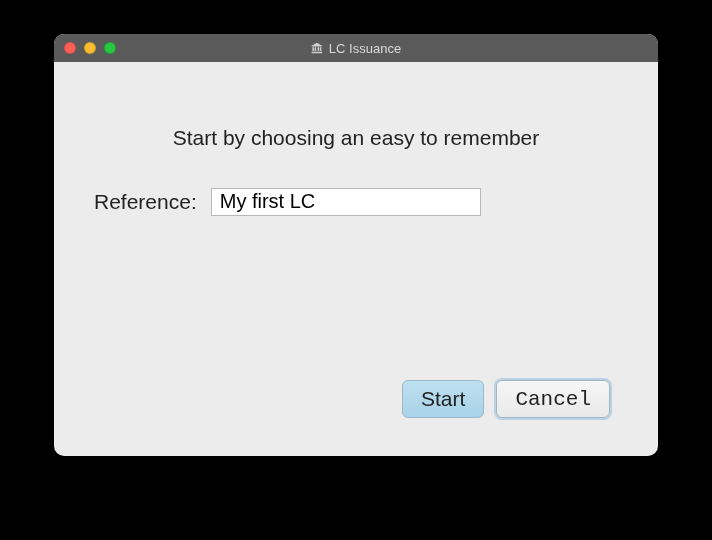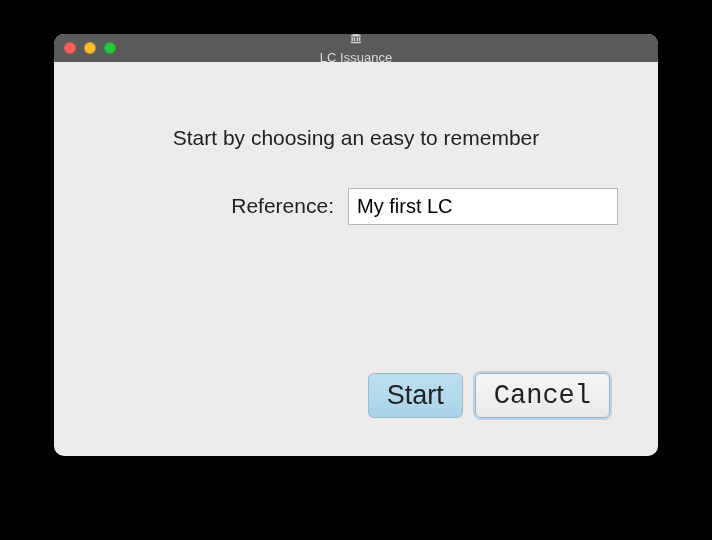--- a/index.html
+++ b/index.html
@@ -49,21 +49,20 @@
     .title-center {
       position: absolute;
       left: 50%;
       transform: translateX(-50%);
       display: flex;
       align-items: center;
       gap: 6px;
       color: #d9d9d9;
       font-size: 13px;
       font-weight: 500;
-      flex-direction: column;
     }
     .title-icon svg {
       width: 12px;
       height: 12px;
       display: block;
     }
     .content {
       padding: 60px 40px 24px 40px;
       height: calc(100% - 28px);
       display: flex;
@@ -72,47 +71,47 @@
     .instruction {
       text-align: center;
       font-size: 21px;
       color: #222;
       line-height: 1.5;
       margin-bottom: 34px;
     }
     .form-row {
       display: flex;
       align-items: center;
-      justify-content: flex-end;
+      justify-content: flex-start;
       gap: 14px;
     }
     .field-label {
       font-size: 21px;
       color: #222;
     }
     .text-input {
       width: 270px;
-      height: 37px;
+      height: 28px;
       font-size: 20px;
       padding: 4px 8px;
       border: 1px solid #b8b8b8;
       background: #fff;
       outline: none;
       font-family: inherit;
     }
     .button-row {
       margin-top: auto;
       display: flex;
       justify-content: flex-end;
       gap: 12px;
       padding-bottom: 14px;
       padding-right: 8px;
     }
     .btn {
-      font-size: 27px;
+      font-size: 21px;
       padding: 6px 18px;
       border-radius: 6px;
       border: 1px solid #9bb8cc;
       cursor: pointer;
       font-family: inherit;
       color: #222;
     }
     .btn-primary {
       background: linear-gradient(#bde0f0, #a9d3e8);
     }

